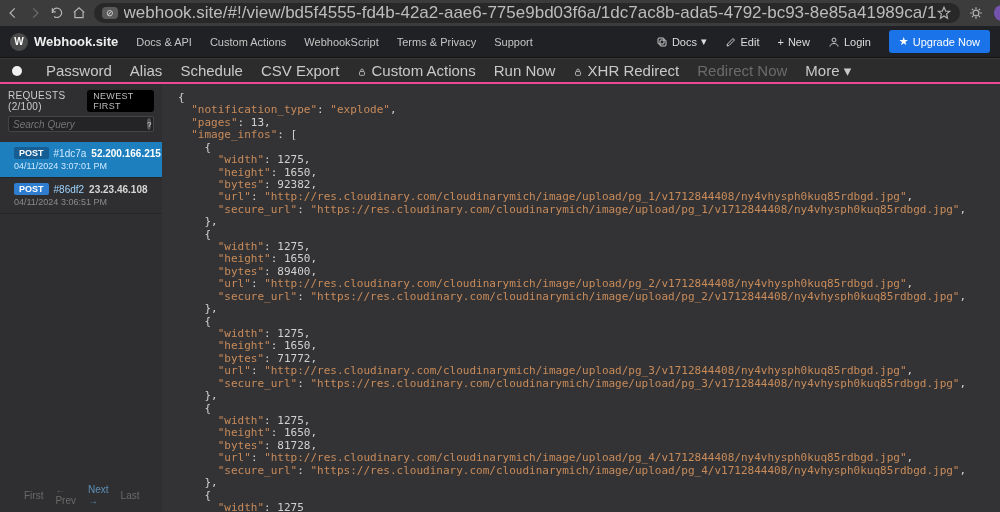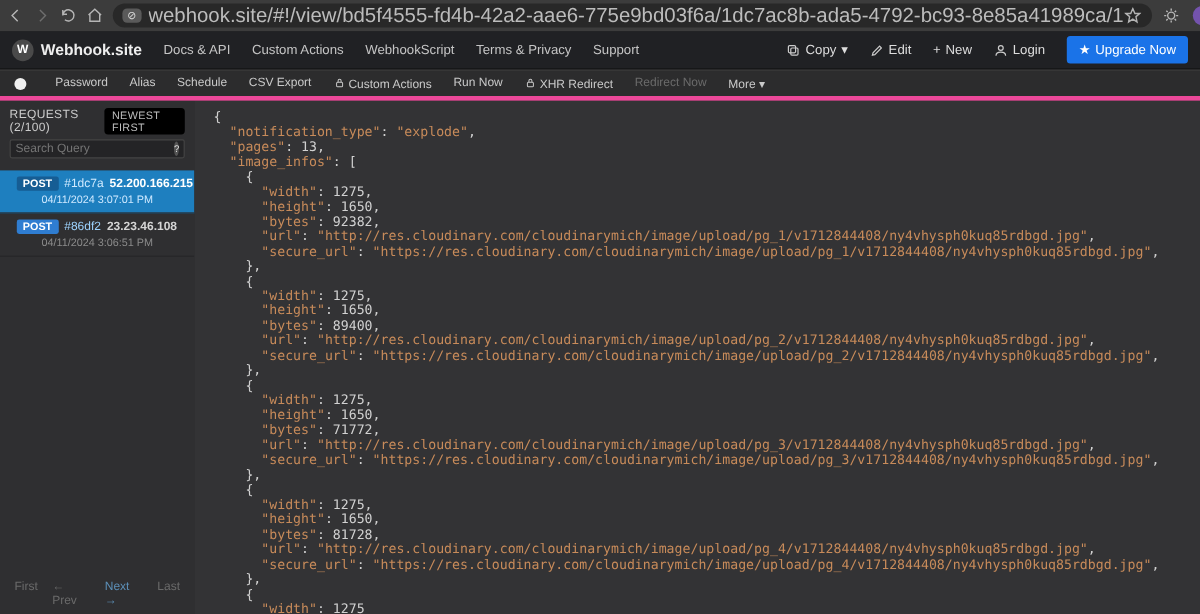--- a/index.html
+++ b/index.html
@@ -19,47 +19,47 @@
   .ext .green  { background:#2e7d32; color:#fff; font-size:9px; display:flex;align-items:center;justify-content:center;}
   
   .app-header { display:flex; align-items:center; height:32px; background:#202124; color:#ddd; padding:0 10px; gap:18px; font-size:11px; border-bottom:1px solid #111; }
   .logo { display:flex; align-items:center; gap:6px; font-weight:600; font-size:13px; color:#eee; }
   .logo-badge { width:18px; height:18px; border-radius:50%; background:#4a4a4a; display:flex; align-items:center; justify-content:center; font-size:10px; color:#fff; }
   .app-header .link { color:#c5c5c5; cursor:pointer; }
   .app-header .spacer { flex:1; }
   .hdr-btn { display:flex; align-items:center; gap:4px; cursor:pointer; }
   .upgrade { background:#1a73e8; color:#fff; padding:5px 10px; border-radius:3px; font-size:11px; }
   
-  .toolbar { display:flex; align-items:center; height:26px; background:#2c2c2d; color:#c9c9c9; padding:0 12px; gap:18px; font-size:10px; border-top:1px solid #3a3a3a; border-bottom:4px solid #ec4899; }
+  .toolbar { display:flex; align-items:center; height:26px; background:#2c2c2d; color:#c9c9c9; padding:0 12px; gap:18px; font-size:15px; border-top:1px solid #3a3a3a; border-bottom:2px solid #ec4899; }
   .toolbar .dot { width:10px; height:10px; border-radius:50%; background:#f0f0f0; margin-right:6px; }
   .toolbar .item { cursor:pointer; }
   .toolbar .disabled { color:#6b6b6b; }
   .toolbar .lock { width:10px; height:10px; display:inline-block; vertical-align:-1px; }
   
   .body { display:flex; height:calc(512px - 26px - 32px - 26px); }
   .sidebar { width:162px; background:#2f2f31; color:#bbb; display:flex; flex-direction:column; font-size:10px; }
   .sb-top { padding:6px 8px 4px; }
   .sb-title { font-size:10px; color:#ccc; text-transform:uppercase; letter-spacing:.3px; display:flex; align-items:center; gap:6px; }
   .sb-title .chip { background:#000000; padding:1px 6px; border-radius:3px; font-size:9px; color:#bdbdbd; }
   .search { margin-top:4px; display:flex; align-items:center; background:#242426; border:1px solid #444; border-radius:2px; height:16px; padding:0 4px; }
-  .search input { flex:1; background:transparent; border:0; outline:0; color:#ccc; font-size:10px; }
+  .search input { flex:1; background:transparent; border:0; outline:0; color:#ccc; font-size:10px;font-style:italic; }
   .search .q { width:12px; height:12px; border-radius:50%; background:#555; color:#ddd; display:flex; align-items:center; justify-content:center; font-size:8px; }
   .req-list { margin-top:6px; }
   .req { padding:5px 14px 6px; border-bottom:1px solid #262628; }
   .req.selected { background:#1e7fbf; color:#fff; }
   .req .line1 { display:flex; align-items:center; gap:5px; font-size:10px; }
   .badge-post { background:#2f7dd1; color:#fff; padding:1px 5px; border-radius:2px; font-size:9px; font-weight:600; }
   .req.selected .badge-post { background:#165d94; }
   .hash { color:#9ed4ff; }
   .req.selected .hash { color:#cfeaff; }
   .ip { color:#d5d5d5;font-weight:bold; }
   .req.selected .ip { color:#fff; }
-  .req .line2 { font-size:9px; color:#8b8b8b; margin-top:2px;text-align:center; }
+  .req .line2 { font-size:9px; color:#8b8b8b; margin-top:2px; }
   .req.selected .line2 { color:#cde8ff; }
-  .sb-footer { margin-top:auto; display:flex; gap:12px; padding:6px 12px; font-size:10px; color:#5c8fb7; }
+  .sb-footer { margin-top:auto; display:flex; gap:12px; padding:6px 24px; font-size:10px; color:#5c8fb7;align-items:center; }
   .sb-footer .dis { color:#6a6a6a; }
   
   .main { flex:1; background:#333335; overflow:hidden; position:relative; }
   pre.code { font-family: Menlo, Consolas, monospace; font-size:11px; line-height:1.13; color:#d1d1d1; padding:8px 16px; white-space:pre; }
   .str { color:#c88b5a; }
 </style>
 </head>
 <body>
 
 <div class="chrome-bar">
@@ -132,21 +132,21 @@
   <span class="link">Custom Actions</span>
   <span class="link">WebhookScript</span>
   <span class="link">Terms &amp; Privacy</span>
   <span class="link">Support</span>
   <span class="spacer"></span>
   <span class="hdr-btn">
     <svg width="12" height="12" viewBox="0 0 24 24" fill="none" stroke="#ccc" stroke-width="2">
         <rect x="8" y="8" width="12" height="12" rx="2"></rect>
         <rect x="4" y="4" width="12" height="12" rx="2"></rect>
       </svg>
-    <span>Copy</span> ▾
+    <span>Docs</span> ▾
   </span>
   <span class="hdr-btn">
     <svg width="12" height="12" viewBox="0 0 24 24" fill="none" stroke="#ccc" stroke-width="2">
         <path d="M4 20l4-1 11-11-3-3L5 16z"></path>
       </svg>
     <span>Edit</span>
   </span>
   <span class="hdr-btn">+ <span>New</span></span>
   <span class="hdr-btn">
     <svg width="12" height="12" viewBox="0 0 24 24" fill="none" stroke="#ccc" stroke-width="2">

